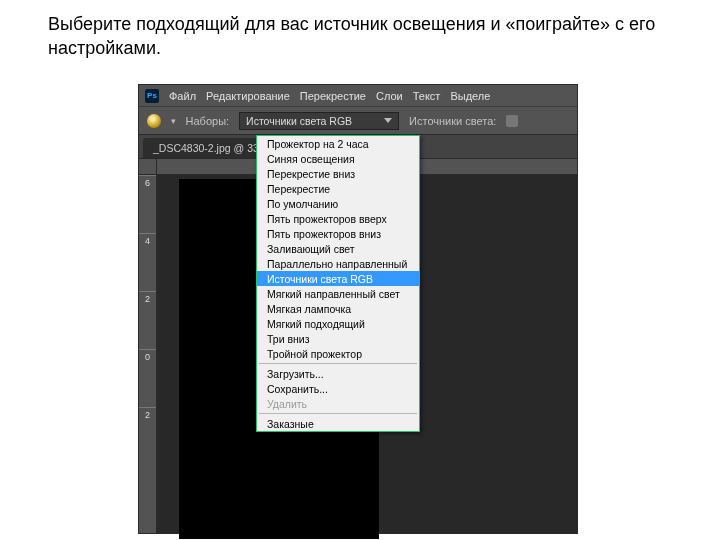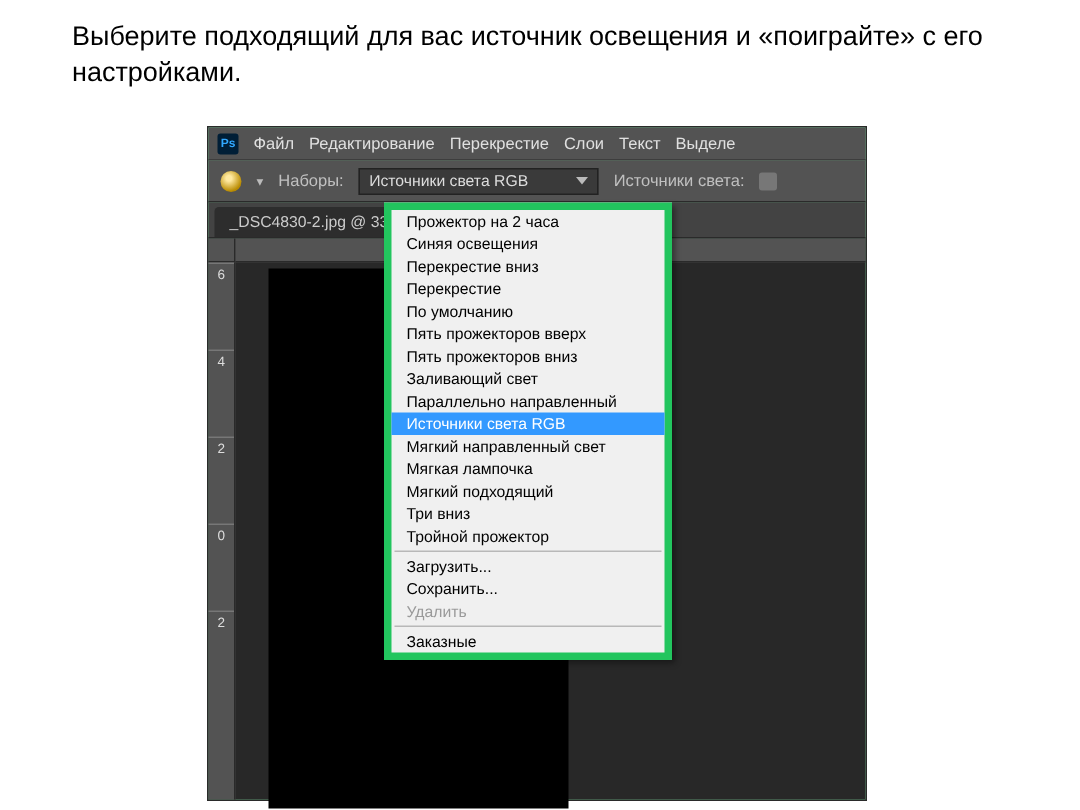--- a/index.html
+++ b/index.html
@@ -131,23 +131,23 @@
     position: absolute;
     left: 40px; top: 20px;
     width: 200px; height: 360px;
     background: #000;
   }
   
   .dropdown {
     position: absolute;
     left: 117px;
     top: 50px;
-    width: 192px;
+    width: 164px;
     background: #f0f0f0;
-    border: 5px solid #22c55e;
+    border: 1px solid #22c55e;
     box-shadow: 2px 2px 4px rgba(0,0,0,0.4);
     font-size: 10.5px;
     color: #000;
     z-index: 10;
   }
   .dropdown .ditem {
     padding: 1.5px 10px;
     white-space: nowrap;
     cursor: default;
   }

